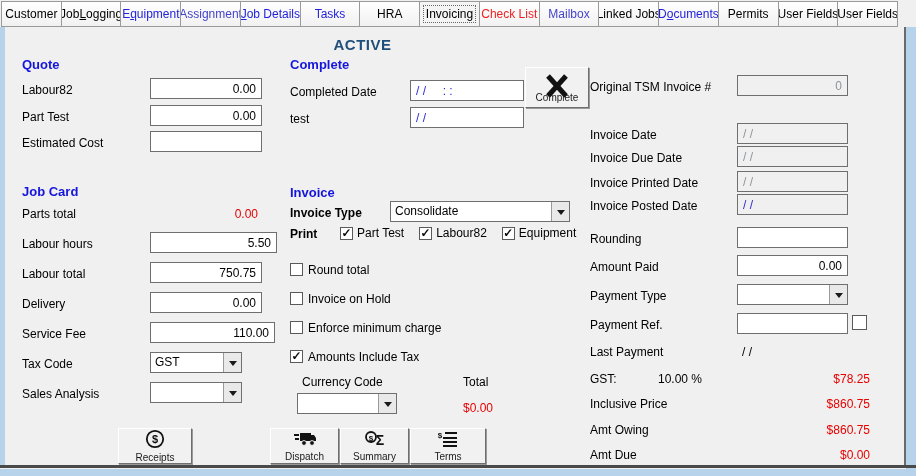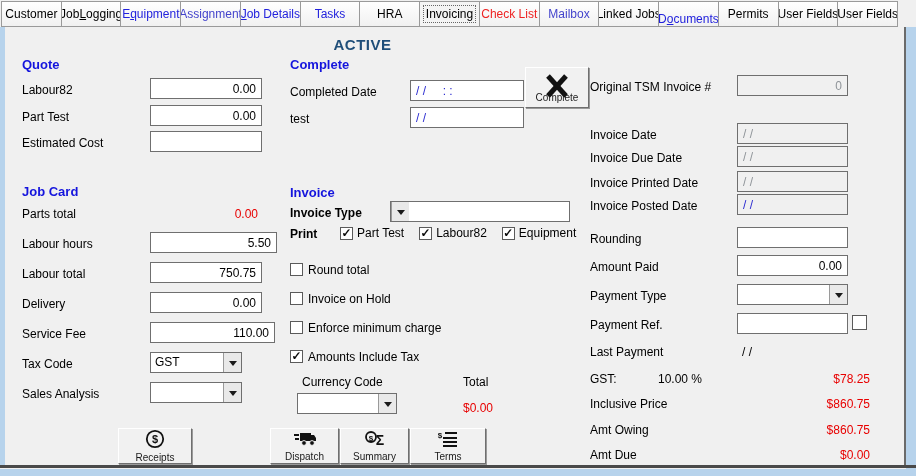--- a/index.html
+++ b/index.html
@@ -62,21 +62,21 @@
       <div class="tab" style="color: rgb(0, 0, 0);">Job <u>L</u>ogging</div>
       <div class="tab" style="color: rgb(34, 34, 221);">E<u>q</u>uipment</div>
       <div class="tab" style="color: rgb(68, 68, 204);">Assignment</div>
       <div class="tab" style="color: rgb(34, 34, 221);"><u>J</u>ob Details</div>
       <div class="tab" style="color: rgb(34, 34, 221);">Tasks</div>
       <div class="tab" style="color: rgb(0, 0, 0);">HRA</div>
       <div class="tab active" style="color: rgb(0, 0, 0);">Invoicing</div>
       <div class="tab" style="color: rgb(238, 34, 34);">Check List</div>
       <div class="tab" style="color: rgb(68, 68, 204);">Mailbox</div>
       <div class="tab" style="color: rgb(0, 0, 0);">Linked Jobs</div>
-      <div class="tab" style="color: rgb(34, 34, 221); align-items: flex-end;">D<u>o</u>cuments</div>
+      <div class="tab" style="color: rgb(34, 34, 221);">D<u>o</u>cuments</div>
       <div class="tab" style="color: rgb(0, 0, 0);">Permits</div>
       <div class="tab" style="color: rgb(0, 0, 0);">User Fields</div>
       <div class="tab" style="color: rgb(0, 0, 0);">User Fields</div>
     </div>
 
   <div class="edge edge-left"></div>
   <div class="edge edge-right"></div>
   <div class="vline"></div>
   <div class="hline"></div>
   <div class="edge edge-bottom"></div>
@@ -138,20 +138,21 @@
         </svg>
     </span>
     <span class="cap">Complete</span>
   </div>
   <div class="lbl" style="left:290px;top:112px">test</div>
   <div class="tb blue pre" style="left:410px;top:107px;width:114px">/ /</div>
 
   <div class="hdr" style="left:290px;top:185px">Invoice</div>
   <div class="lbl bold" style="left:290px;top:206px">Invoice Type</div>
   <div class="combo" style="left:390px;top:201px;width:180px">
+    <div class="cval">Consolidate</div>
     <div class="cbtn">
         <div class="tri"></div>
       </div>
   </div>
   <div class="lbl bold" style="left:290px;top:227px">Print</div>
   <div class="popts">
       <span class="popt"><span class="cbi">✓</span><span>Part Test</span></span>
       <span class="popt"><span class="cbi">✓</span><span>Labour82</span></span>
       <span class="popt"><span class="cbi">✓</span><span>Equipment</span></span>
     </div>

